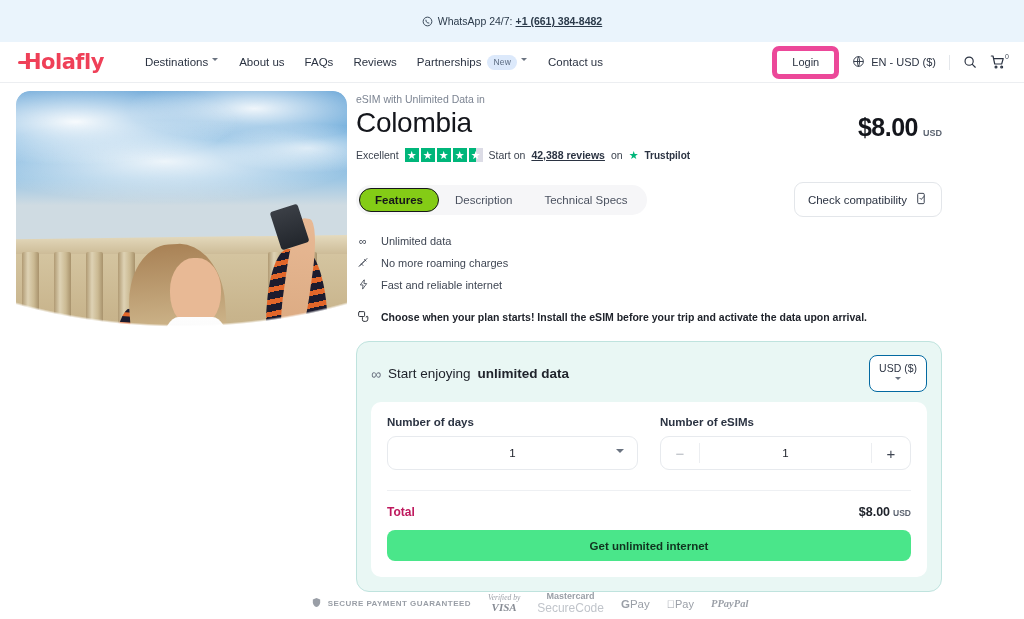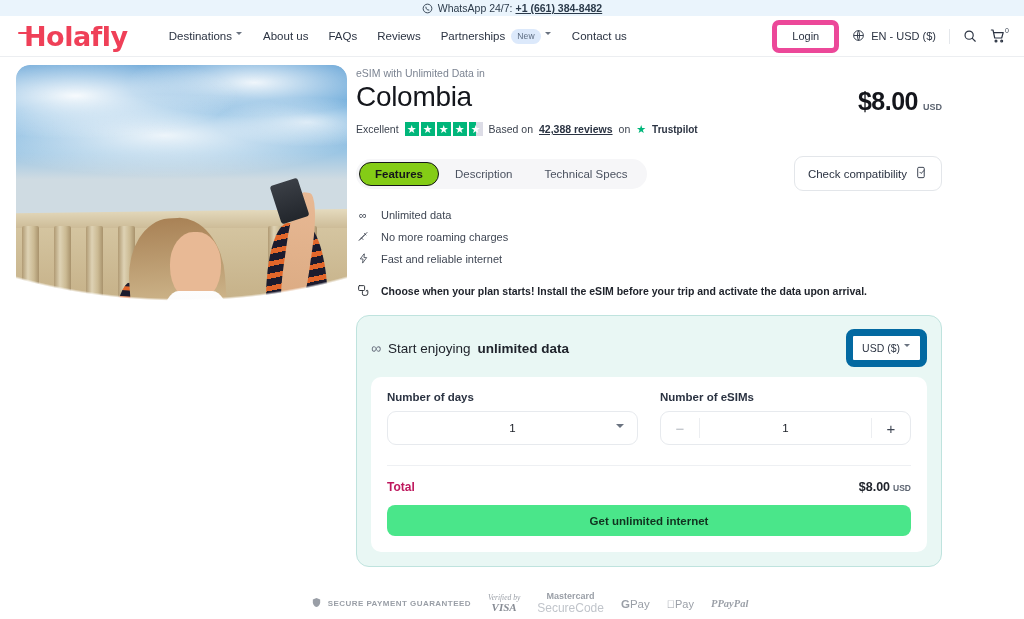--- a/index.html
+++ b/index.html
@@ -6,38 +6,38 @@
   html, body {
     width: 1024px; height: 619px;
     font-family: "Liberation Sans", sans-serif;
     background: #ffffff;
     color: #1a1a2e;
     overflow: hidden;
   }
 
   
   .topbar {
-    height: 16px;
+    height: 42px;
     background: #eaf4fc;
     display: flex; align-items: center; justify-content: center;
     font-size: 10.5px; color: #2b3a4a;
   }
   .topbar .wa-icon { margin-right: 5px; display:flex; align-items:center; }
   .topbar .phone { color:#2b3a4a; text-decoration: underline; margin-left: 3px; font-weight: 600; }
 
   
   .header {
     height: 41px;
     border-bottom: 1px solid #eceef1;
     display: flex; align-items: center;
     padding: 0 18px 0 22px;
     background: #fff;
   }
   .logo {
-    font-size: 27px; font-weight: 700; color: #ef4058;
+    font-size: 21px; font-weight: 700; color: #ef4058;
     letter-spacing: -0.5px; position: relative; padding-left: 2px;
     font-family: "DejaVu Sans", sans-serif;
   }
   .logo .bar {
     position: absolute; left: -4px; top: 11px;
     width: 12px; height: 2.6px; background: #ef4058; border-radius: 2px;
   }
   .nav { display: flex; align-items: center; margin-left: 41px; gap: 20px; }
   .nav-item {
     font-size: 11.5px; color: #2b3342; display: flex; align-items: center; gap: 4px;
@@ -226,23 +226,24 @@
 
   
   .card {
     margin-top: 18px; border:1px solid #bfe3de; border-radius: 13px;
     background: #e9f7f4; padding: 13px 14px 14px 14px;
   }
   .card-head { display:flex; align-items:center; }
   .card-title { font-size: 13.5px; color:#20242c; display:flex; align-items:center; gap:7px;}
   .card-title b { font-weight: 700; }
   .cur-select {
-    margin-left:auto; background:#fff; border-radius: 8px; border:7px solid #0369a1;
+    margin-left:auto; background:#fff; border-radius: 8px; border:1px solid #0369a1;
     font-size: 10.5px; color:#2b3342; padding: 6px 9px; display:flex; align-items:center; gap:4px;
     cursor:pointer;
+    flex-direction:column;
   }
   .inner {
     background:#fff; border-radius: 10px; margin-top: 10px; padding: 14px 16px 16px 16px;
   }
   .fields { display:flex; gap: 22px; }
   .field { flex:1; }
   .field-label { font-size:11.5px; color:#2b3342; font-weight:600; margin-bottom:8px; }
   .select {
     border:1px solid #e7eaee; border-radius: 9px; height: 34px;
     display:flex; align-items:center; justify-content:center; position:relative;
@@ -428,21 +429,21 @@
         <span class="star-box">
             <span class="star-glyph">★</span>
           </span>
         <span class="star-box">
             <span class="star-glyph">★</span>
           </span>
         <span class="star-box half">
             <span class="star-glyph">★</span>
           </span>
       </span>
-      <span>Based on</span>
+      <span>Start on</span>
       <a class="reviews-link" href="#">42,388 reviews</a>
       <span>on</span>
       <span class="tp-star">★</span>
       <span class="tp-name">Trustpilot</span>
     </div>
 
     <div class="tabs-row">
       <div class="tabs">
         <div class="tab active">Features</div>
         <div class="tab">Description</div>

